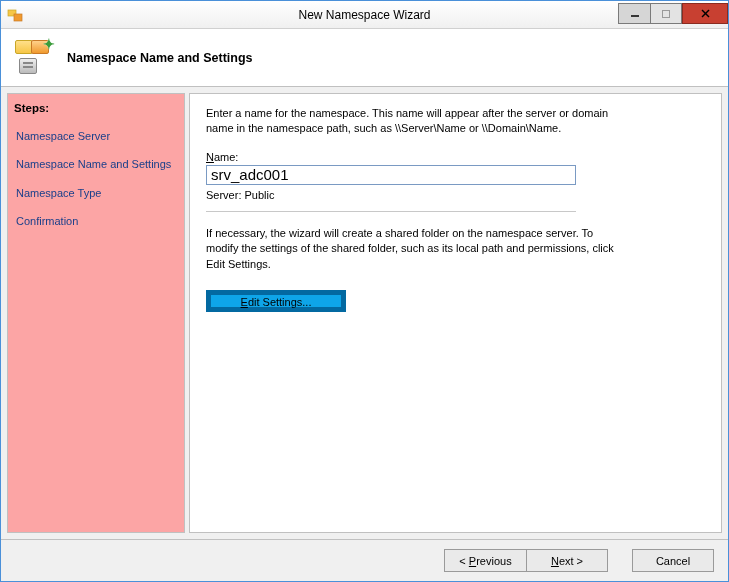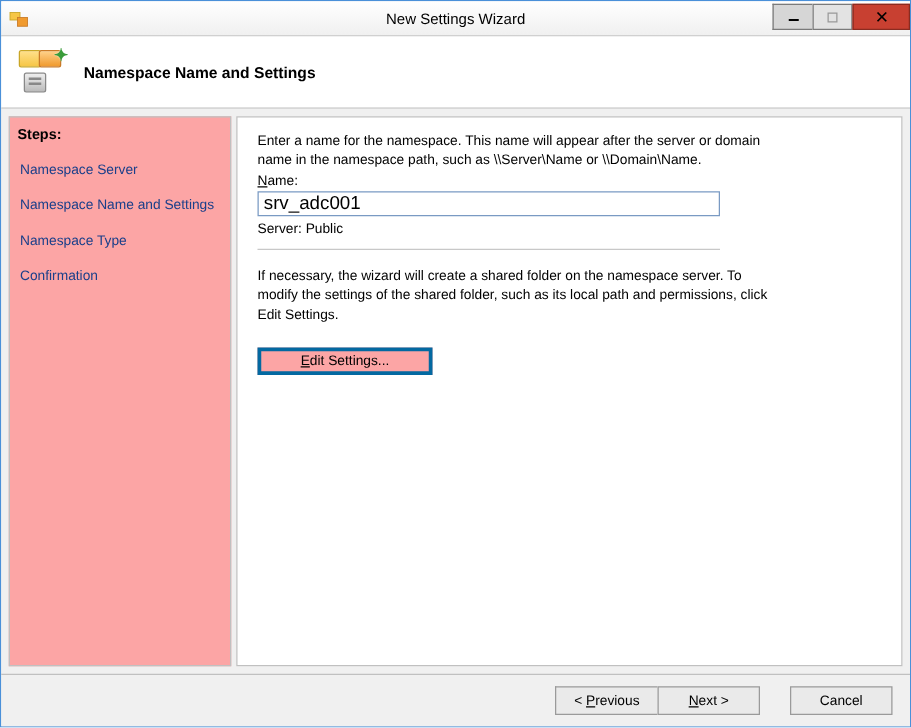--- a/index.html
+++ b/index.html
@@ -138,21 +138,21 @@
     line-height: 1.3;
   }
 
   .content {
     flex: 1;
     background: #fff;
     border: 1px solid #c0c0c0;
     padding: 12px 16px;
     position: relative;
   }
-  .desc { line-height: 1.4; margin-bottom: 2px; max-width: 420px; }
+  .desc { line-height: 1.4; margin-bottom: 14px; max-width: 420px; }
   .field-label { margin-bottom: 2px; text-decoration: underline; text-decoration-color: transparent; }
   .field-label span { border-bottom: 1px solid transparent; }
   .name-input {
     width: 370px;
     height: 20px;
     border: 1px solid #7a9ac3;
     background: #fff;
     font-size: 15px;
     padding: 2px 4px;
     outline: none;
@@ -160,22 +160,22 @@
   .example { margin-top: 4px; }
   .hr {
     border: none;
     border-top: 1px solid #c8c8c8;
     margin: 10px 0 14px 0;
     width: 370px;
   }
   .desc2 { line-height: 1.4; max-width: 410px; margin-bottom: 18px; }
   .edit-btn {
     width: 140px; height: 22px;
-    background: #fca5a5;
-    border: 3px solid #0369a1;
+    background: #0ea5e9;
+    border: 5px solid #0369a1;
     font-size: 11px;
     cursor: pointer;
   }
 
   .footer {
     height: 42px;
     border-top: 1px solid #c0c0c0;
     background: #f0f0f0;
     display: flex;
     justify-content: flex-end;
@@ -203,21 +203,21 @@
 
 <div class="window">
 
   <div class="titlebar">
     <div class="title-icon">
       <svg width="16" height="16">
         <rect x="1" y="3" width="8" height="6" fill="#f6c646" stroke="#c9a627" stroke-width="0.7"></rect>
         <rect x="7" y="7" width="8" height="7" fill="#f09a2e" stroke="#c97a27" stroke-width="0.7"></rect>
       </svg>
     </div>
-    <div class="title-text">New Settings Wizard</div>
+    <div class="title-text">New Namespace Wizard</div>
     <div class="win-controls">
       <div class="win-btn minimize">
         <svg width="10" height="10">
             <line x1="1" y1="7" x2="9" y2="7" stroke="#000" stroke-width="1.5"></line>
           </svg>
       </div>
       <div class="win-btn maximize">
         <svg width="10" height="10">
             <rect x="1.5" y="1.5" width="7" height="7" fill="none" stroke="#999" stroke-width="1"></rect>
           </svg>

